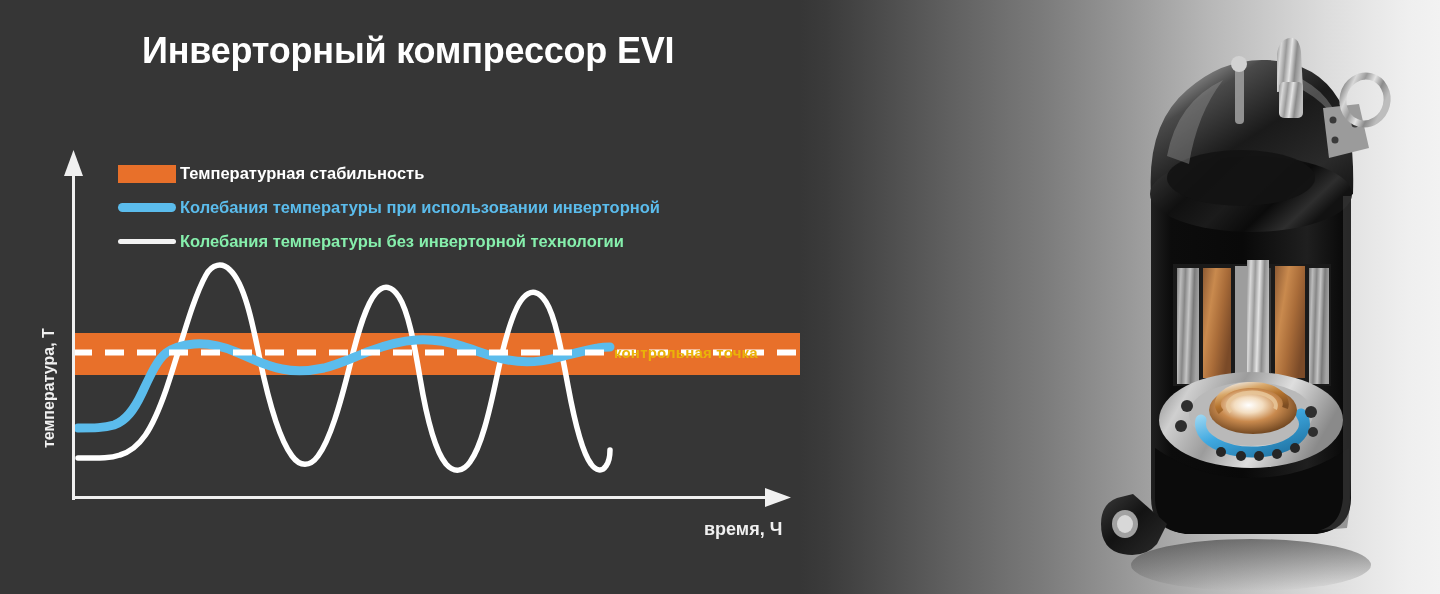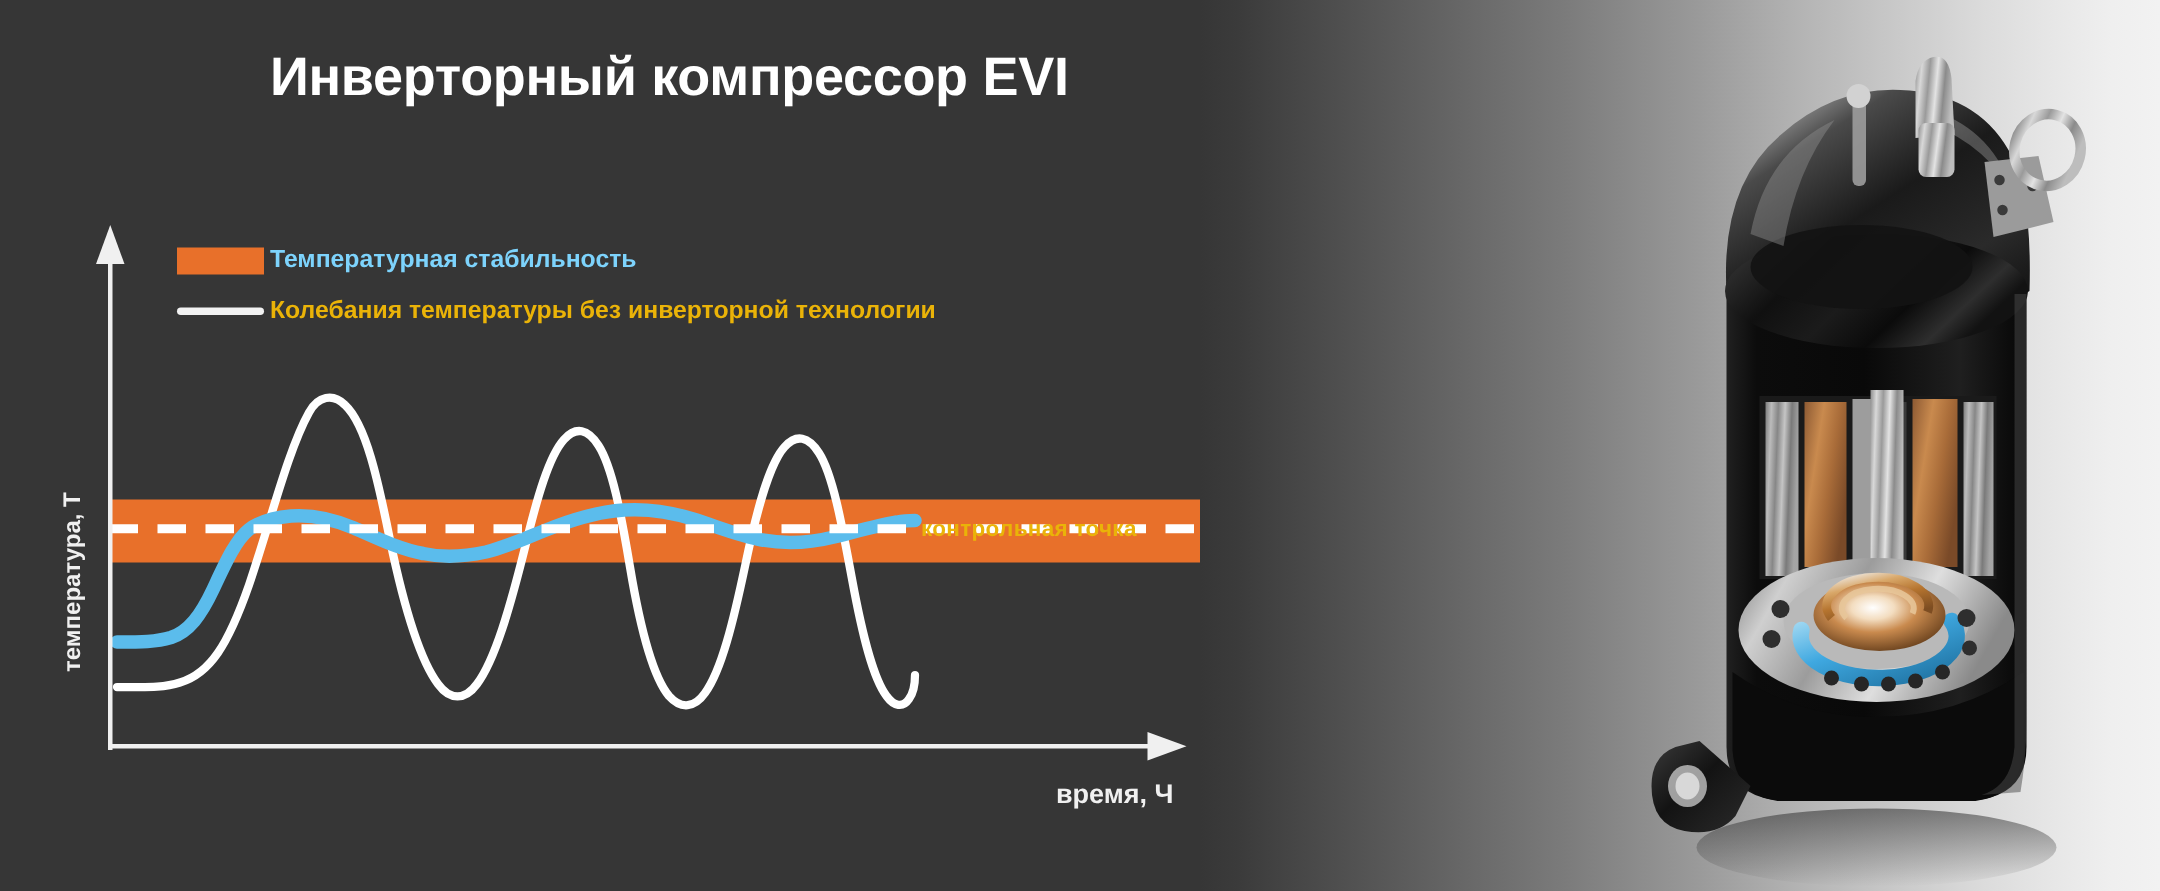--- a/index.html
+++ b/index.html
@@ -30,21 +30,20 @@
 
   .page-title {
     position: absolute;
     left: 142px;
     top: 30px;
     font-size: 36px;
     font-weight: bold;
     color: #ffffff;
     letter-spacing: -0.2px;
     white-space: nowrap;
-    margin-left: 38px;
   }
 
   
   .chart-area {
     position: absolute;
     left: 0; top: 0;
     width: 860px; height: 594px;
   }
   .chart-svg {
     position: absolute;
@@ -89,23 +88,23 @@
     border-radius: 3px;
     background: #F2F2F2;
     display: block;
   }
   .legend-label {
     font-size: 16.5px;
     font-weight: bold;
     white-space: nowrap;
     line-height: 1;
   }
-  .legend-label.orange { color: #7dd3fc; }
+  .legend-label.orange { color: #ffffff; }
   .legend-label.blue   { color: #5BBCEC; }
-  .legend-label.white  { color: #eab308; }
+  .legend-label.white  { color: #86efac; }
 
   
   .y-axis-label {
     position: absolute;
     left: 24px;
     top: 268px;
     width: 180px;
     font-size: 16px;
     font-weight: bold;
     color: #F0F0F0;
@@ -244,20 +243,26 @@
 
       <div class="legend">
 
         <div class="legend-row">
           <span class="legend-swatch-wrap">
             <span class="swatch-band"></span>
           </span>
           <span class="legend-label orange">Температурная стабильность</span>
         </div>
 
+        <div class="legend-row">
+          <span class="legend-swatch-wrap">
+            <span class="swatch-blue"></span>
+          </span>
+          <span class="legend-label blue">Колебания температуры при использовании инверторной</span>
+        </div>
 
         <div class="legend-row">
           <span class="legend-swatch-wrap">
             <span class="swatch-white"></span>
           </span>
           <span class="legend-label white">Колебания температуры без инверторной технологии</span>
         </div>
 
       </div>
     </div>

